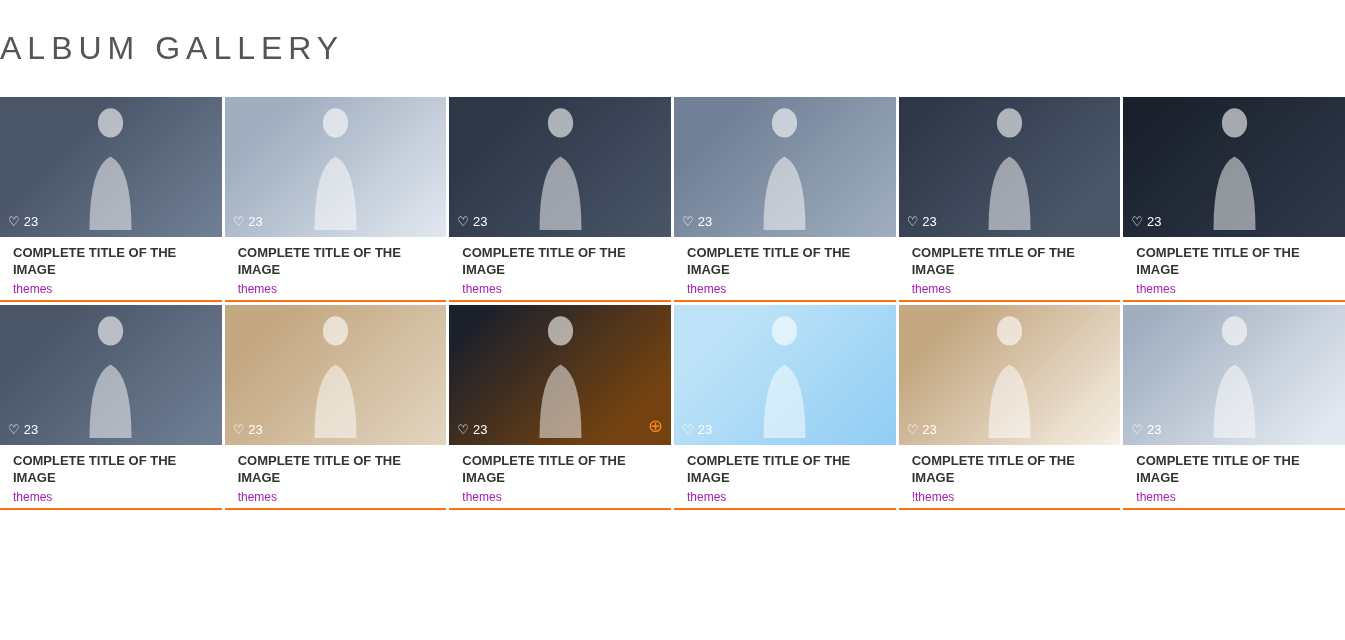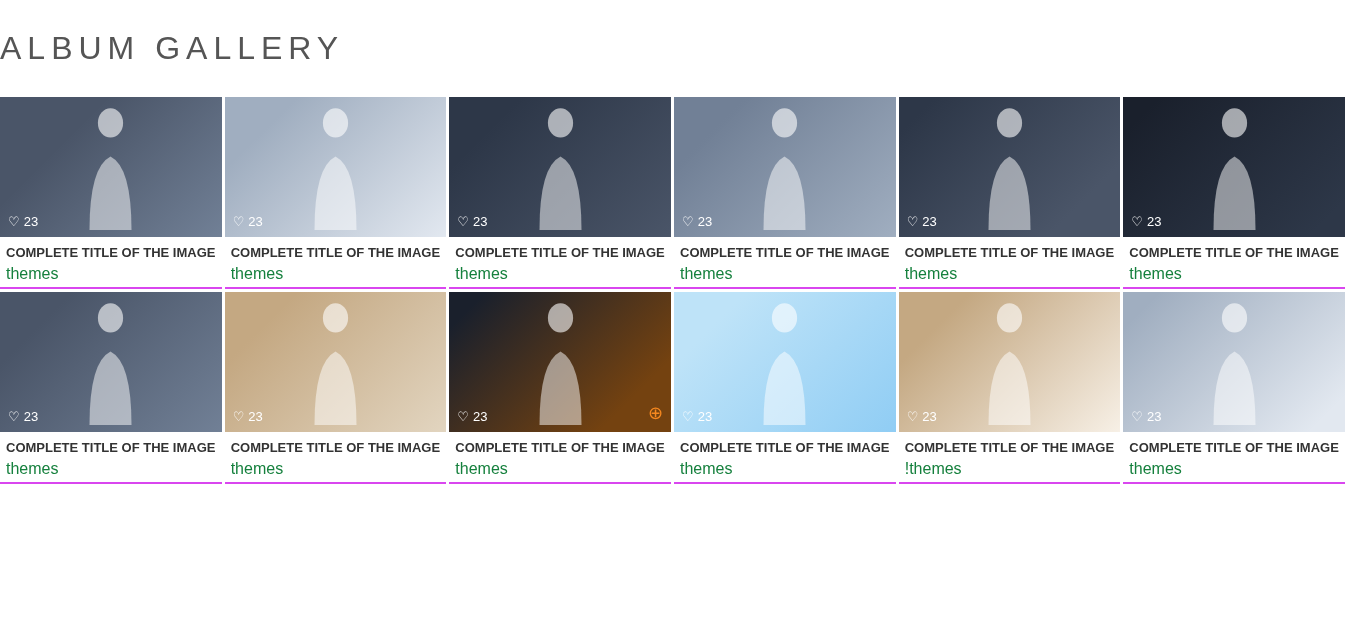--- a/index.html
+++ b/index.html
@@ -91,34 +91,34 @@
       font-size: 13px;
     }
     .zoom-icon {
       position: absolute;
       bottom: 8px;
       right: 8px;
       color: #f6881f;
       font-size: 18px;
     }
     .item-info {
-      padding: 8px 6px 4px;
+      padding: 8px 13px 4px;
       background: #fff;
-      border-bottom: 2px solid #d946ef;
+      border-bottom: 2px solid #f97316;
     }
     .item-title {
       font-size: 13px;
       font-weight: bold;
       color: #333;
       line-height: 1.3;
       margin-bottom: 3px;
     }
     .item-tag {
-      font-size: 16px;
-      color: #15803d;
+      font-size: 12px;
+      color: #a21caf;
       cursor: pointer;
     }
     .divider {
       height: 3px;
       background: #fff;
     }
   </style>
 </head>
 <body>
 

